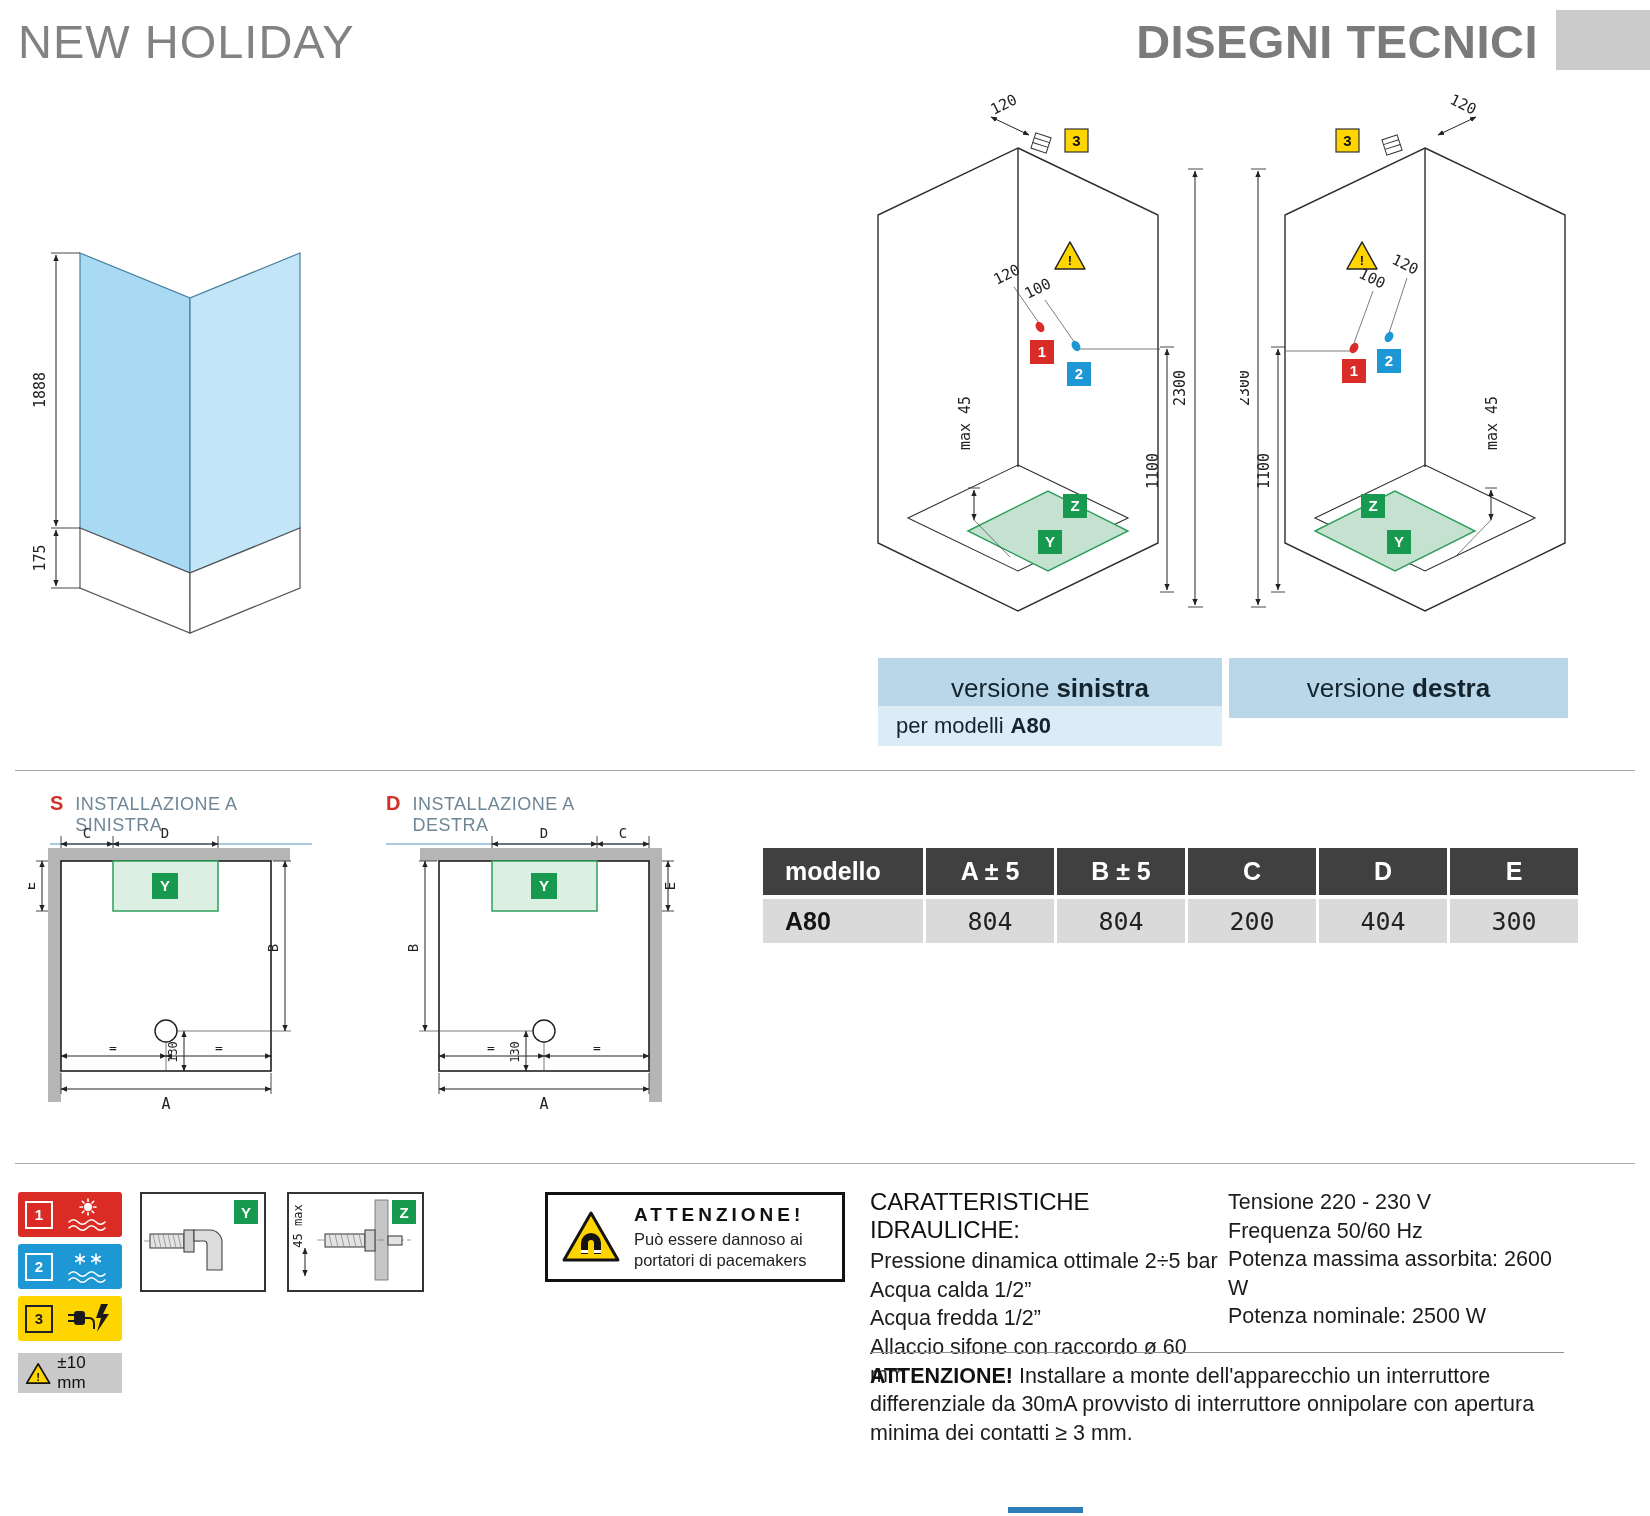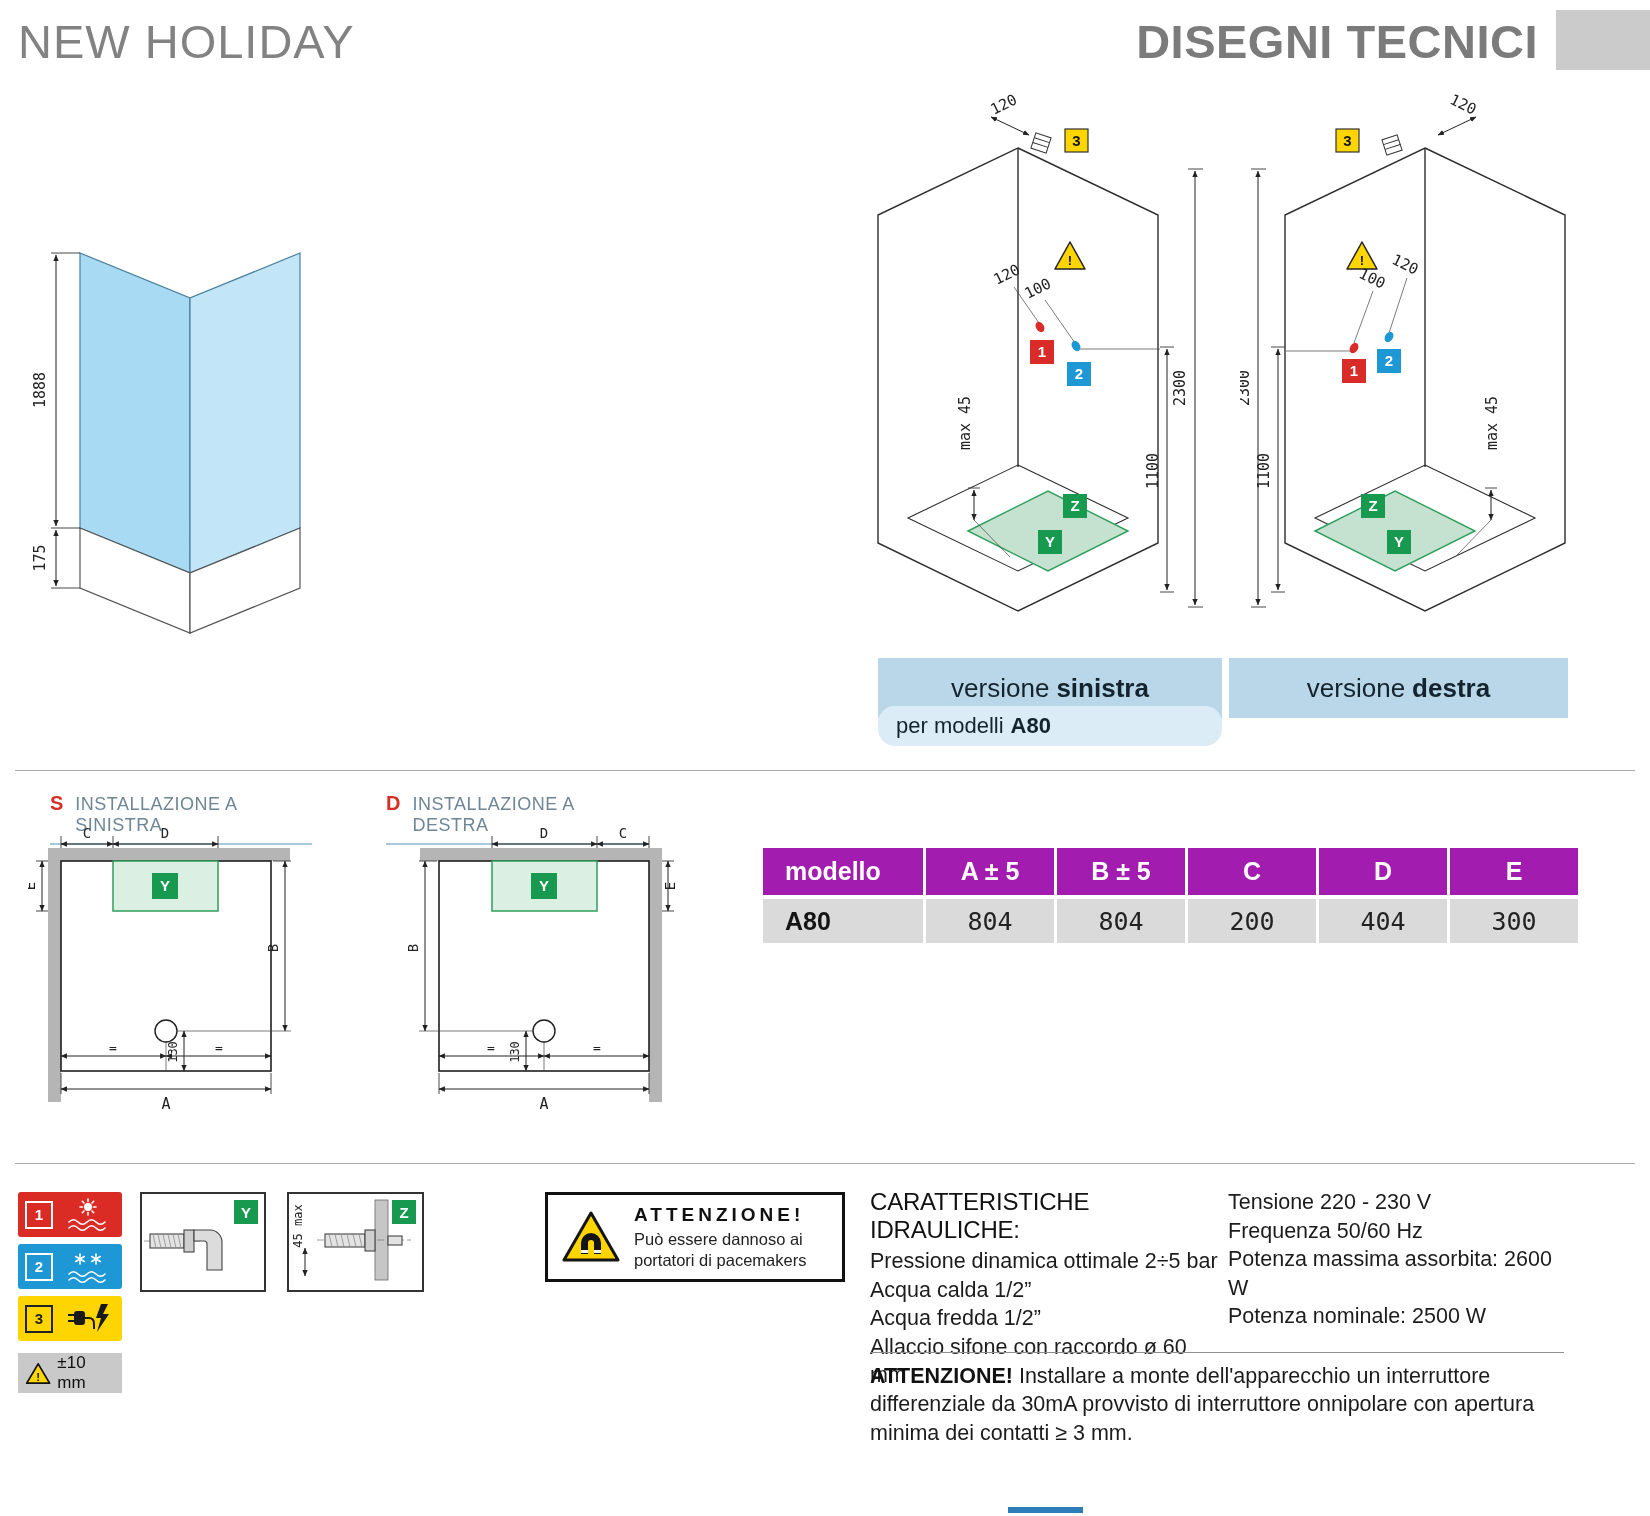--- a/index.html
+++ b/index.html
@@ -18,21 +18,21 @@
   .capbar{position:absolute;height:60px;background:#b9d7e8;display:flex;align-items:center;justify-content:center;
           font-size:26px;color:#14242e;}
   .capbar b{margin-left:7px;text-align:center;}
   .modbar{position:absolute;height:40px;background:#dcecf6;display:flex;align-items:center;
           font-size:22px;color:#14242e;padding-left:18px;box-sizing:border-box;}
   .modbar b{margin-left:7px;}
   .plan-title{position:absolute;display:flex;gap:12px;align-items:baseline;border-bottom:2px solid #a9c9de;padding-bottom:7px;}
   .ptag{color:#d42f26;font-weight:700;font-size:20px;}
   .ptxt{color:#6e8695;font-size:18px;letter-spacing:0.5px;}
   .t-grid{display:grid;grid-template-columns:160px 128px 128px 128px 128px 128px;gap:3px;}
-  .t-hcell{background:#a21caf;color:#fff;font-weight:700;font-size:25px;height:47px;
+  .t-hcell{background:#404040;color:#fff;font-weight:700;font-size:25px;height:47px;
            display:flex;align-items:center;justify-content:center;}
   .t-hcell.first{justify-content:flex-start;padding-left:22px;}
   .t-cell{background:#dadada;color:#222;font-size:25px;height:44px;display:flex;align-items:center;justify-content:center;
           font-family:"DejaVu Sans Mono",monospace;}
   .t-cell.first{justify-content:flex-start;padding-left:22px;font-family:"Liberation Sans",sans-serif;font-weight:700;color:#141414;}
   .leg-item{position:absolute;left:18px;width:104px;height:45px;border-radius:3px;display:flex;align-items:center;
             gap:7px;padding:0 7px;box-sizing:border-box;}
   .leg-num{width:24px;height:24px;border:2px solid #fff;display:flex;align-items:center;justify-content:center;
            color:#fff;font-weight:700;font-size:15px;flex:0 0 auto;}
   .leg-num.dark{border-color:#222;color:#222;}
@@ -195,21 +195,21 @@
   </svg>
 
   <div class="capbar" style="left:878px;top:658px;width:344px;">
     <span>versione</span>
     <b>sinistra</b>
   </div>
   <div class="capbar" style="left:1229px;top:658px;width:339px;">
     <span>versione</span>
     <b>destra</b>
   </div>
-  <div class="modbar" style="left:878px;top:706px;width:344px;border-radius:17px;">
+  <div class="modbar" style="left:878px;top:706px;width:344px;">
     <span>per modelli</span>
     <b>A80</b>
   </div>
 
   <div class="rule" style="top:770px;"></div>
 
   <div class="plan-title" style="left:50px;top:792px;width:262px;">
     <span class="ptag">S</span>
     <span class="ptxt">INSTALLAZIONE A SINISTRA</span>
   </div>

